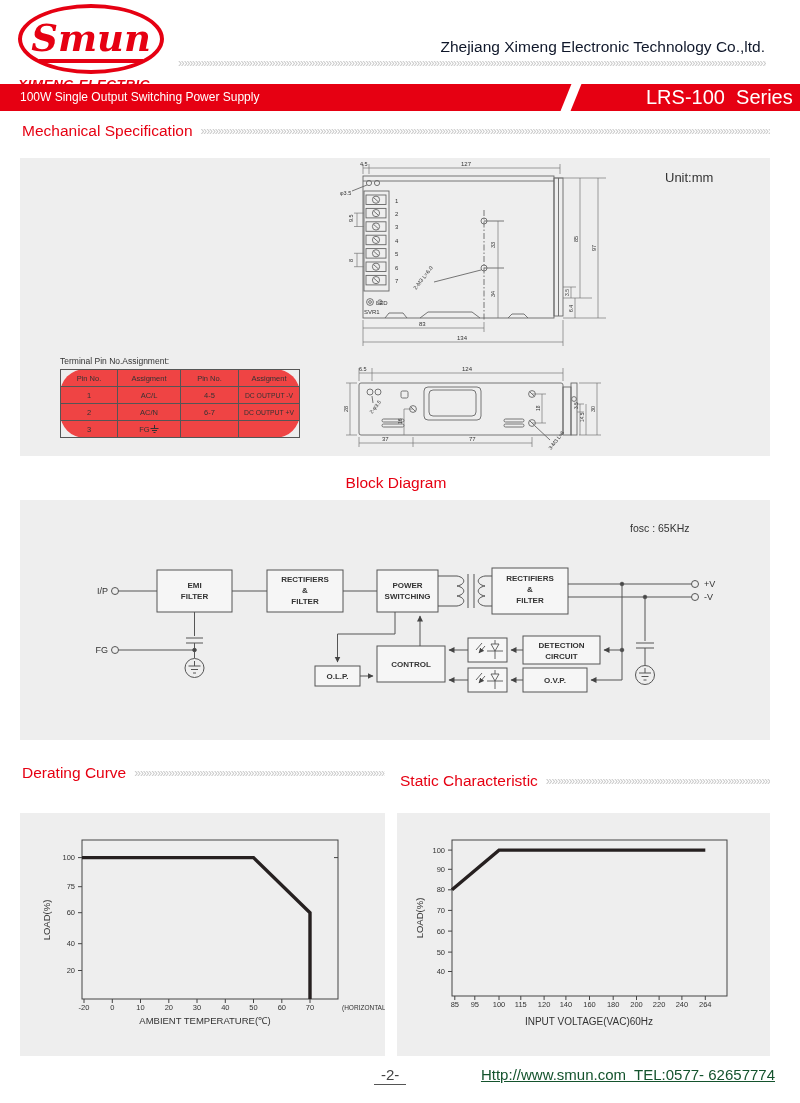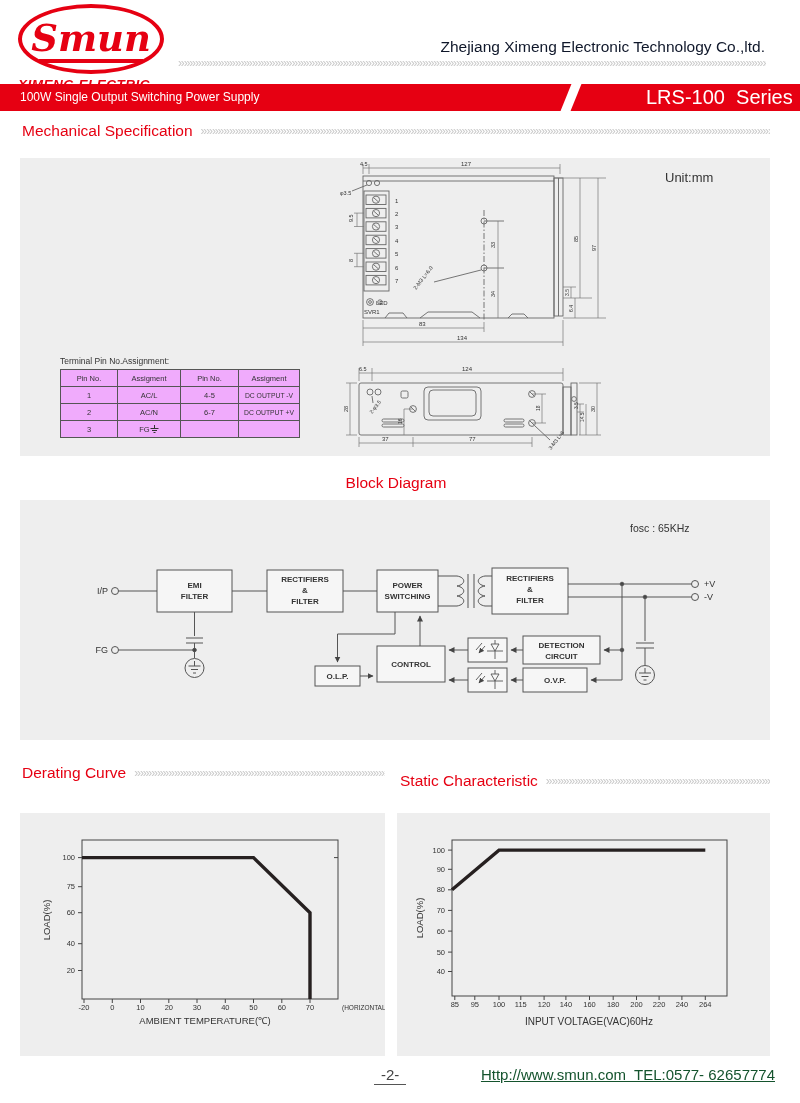--- a/index.html
+++ b/index.html
@@ -22,21 +22,21 @@
   .banner-series{position:absolute;left:634px;top:0;line-height:27px;color:#fff;font-size:20px;white-space:pre;margin-left:12px;}
   
   .sect{position:absolute;display:flex;align-items:center;gap:8px;height:18px;}
   .sect-label{color:#e60012;font-size:15.5px;white-space:nowrap;}
   .sect .chev{flex:1;}
   
   .panel{position:absolute;background:#eeeeee;}
   
   .pintable-wrap{position:absolute;left:40px;top:198px;width:250px;color:#333;}
   .pintable-cap{font-size:8.5px;margin-bottom:3px;}
-  table.pintable{border-collapse:collapse;background:#f0abfc;}
+  table.pintable{border-collapse:collapse;background:#ef4444;border-radius:25px;}
   table.pintable th,table.pintable td{border:1px solid #555;font-size:7.5px;font-weight:normal;
     text-align:center;padding:0;height:16px;color:#333;}
   .c0{width:56px}.c1{width:62px}.c2{width:57px}.c3{width:60px}
   .gnd-svg{vertical-align:-2px;}
   
   svg text{fill:#333;font-family:"Liberation Sans",sans-serif;}
   .boxlbl{font-weight:bold;}
   
   .page-num{position:absolute;left:374px;top:1066px;color:#444;font-size:15px;
             border-bottom:1.5px solid #555;padding:0 7px 1px;}

